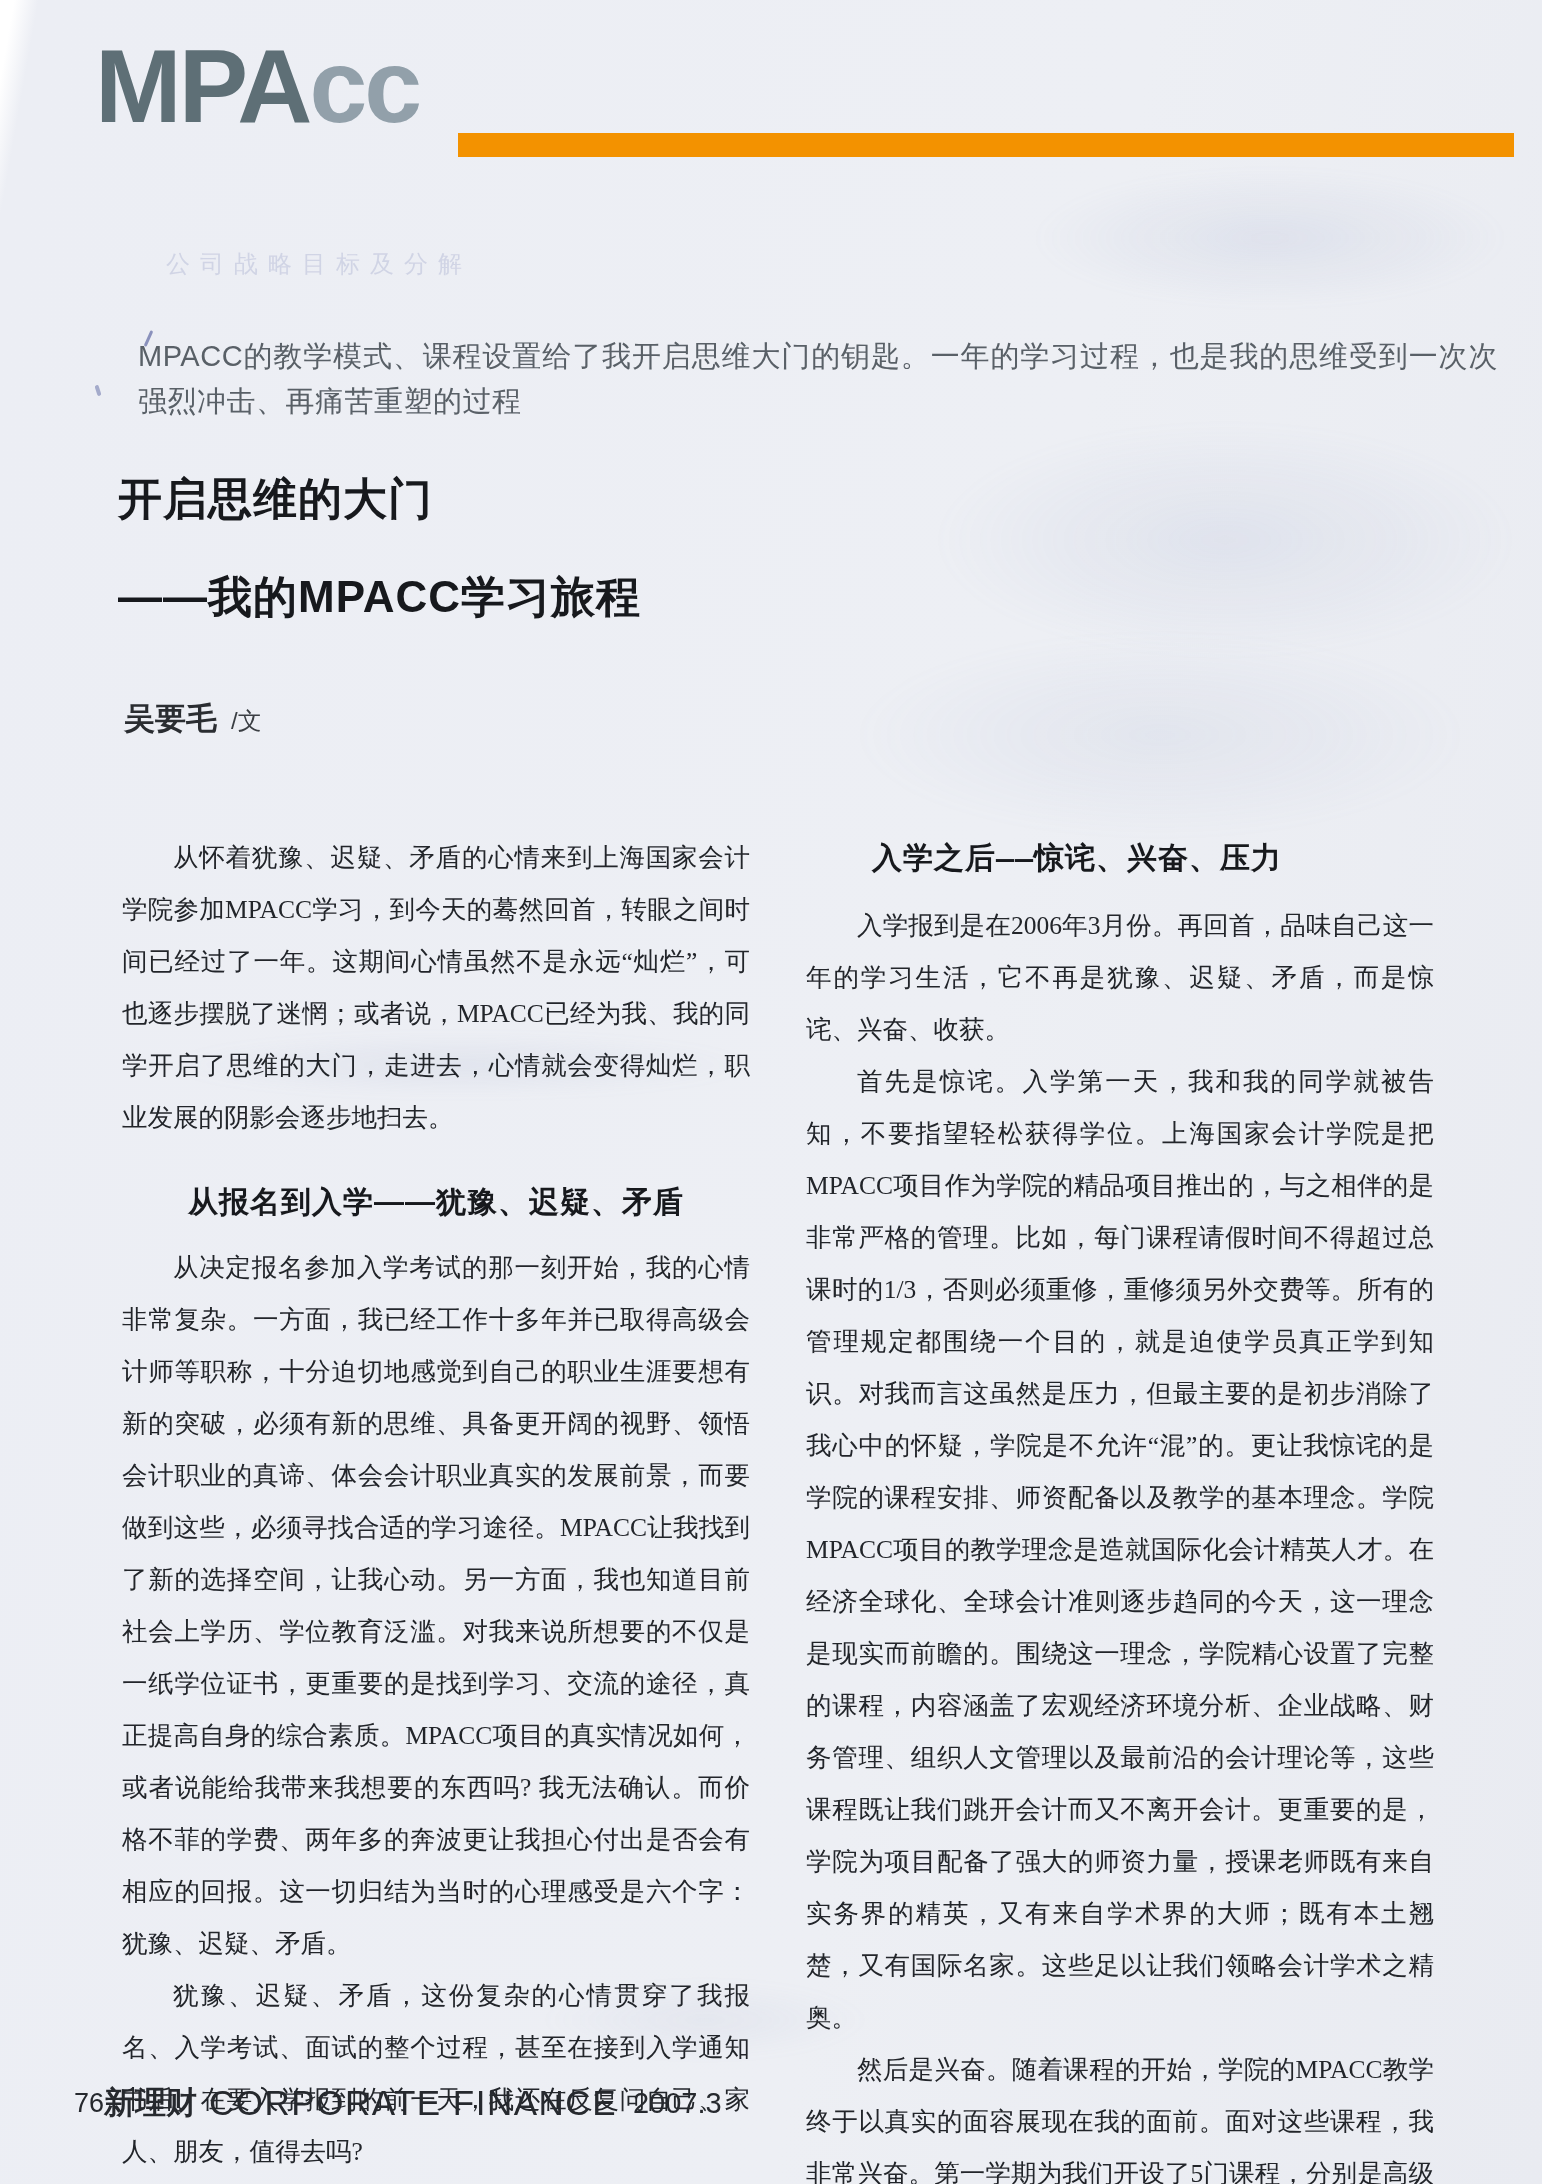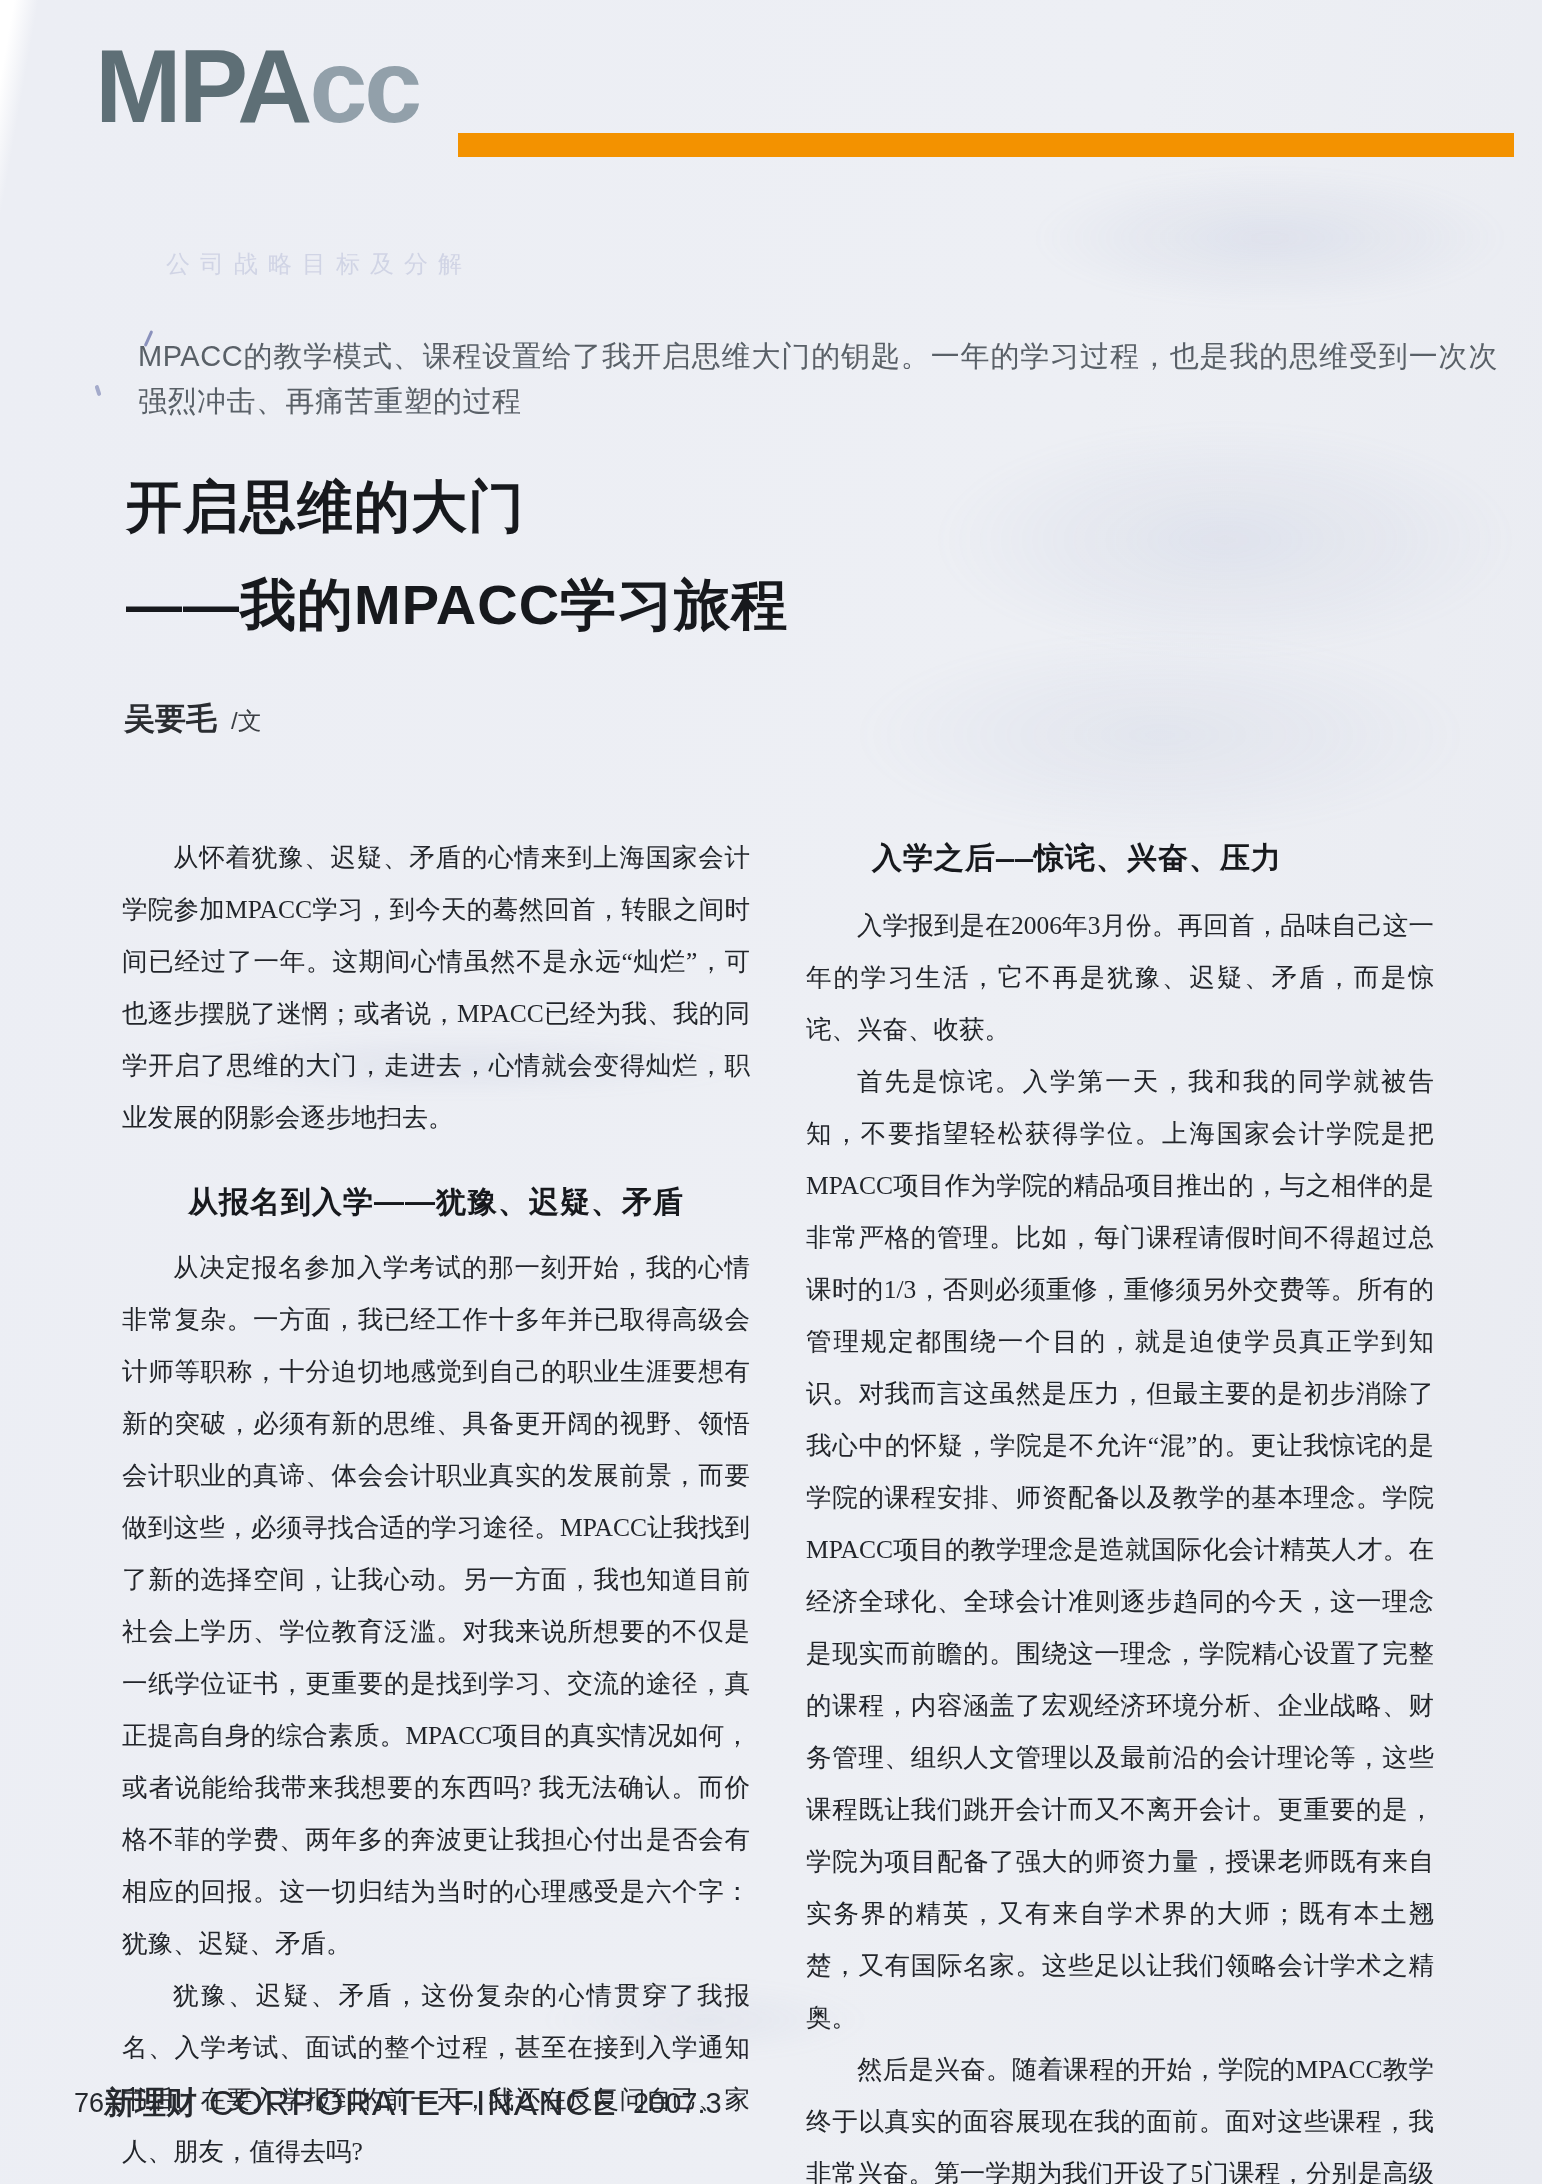--- a/index.html
+++ b/index.html
@@ -42,22 +42,22 @@
     background:rgba(58,70,142,0.55);border-radius:2px;transform:rotate(24deg);}
   .speck-2{position:absolute;top:385px;left:96px;width:4px;height:11px;
     background:rgba(58,70,142,0.40);border-radius:2px;transform:rotate(-18deg);}
   
   .standfirst{
     position:absolute;top:318px;left:122px;width:1360px;margin:16px;
     font-size:29px;line-height:45px;color:#596067;letter-spacing:0.5px;text-align:justify;
   }
   
   .title{
-    position:absolute;top:450px;left:118px;margin:8px;
-    font-size:56px;line-height:98px;font-weight:700;color:#17191d;letter-spacing:1px;
+    position:absolute;top:450px;left:118px;margin:0;
+    font-size:44px;line-height:98px;font-weight:700;color:#17191d;letter-spacing:1px;
   }
   
   .byline{position:absolute;top:698px;left:124px;color:#2a2d31;text-align:right;}
   .author{font-size:31px;font-weight:700;}
   .author-suffix{font-size:24px;margin-left:14px;color:#3a3e43;}
   
   .columns{position:absolute;top:832px;left:122px;width:1312px;display:flex;gap:56px;}
   .col{
     width:628px;
     font-family:"Liberation Serif","DejaVu Serif",serif;

